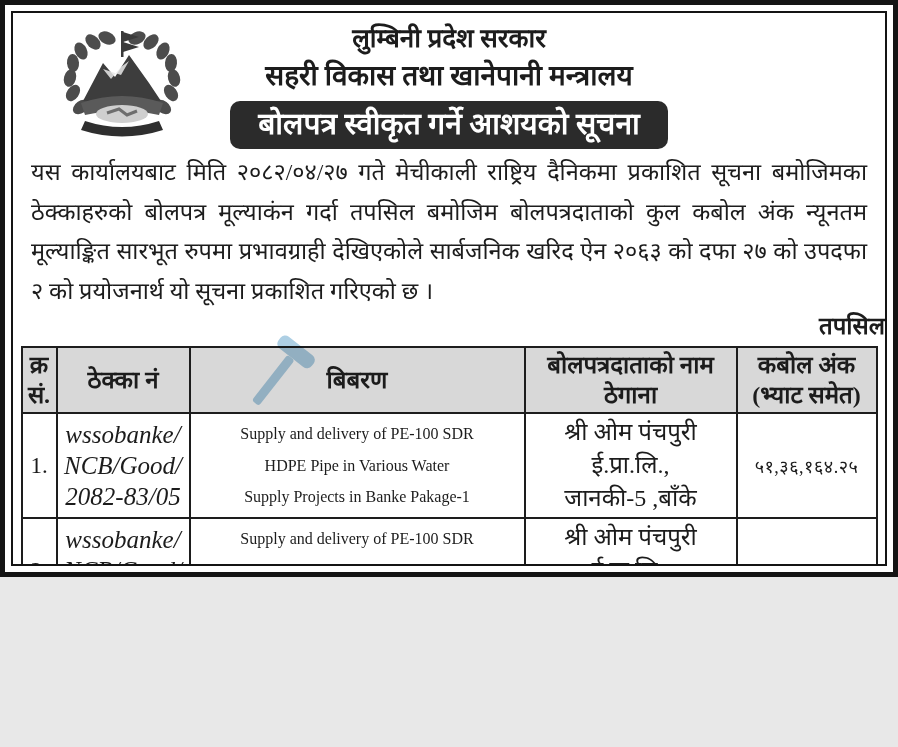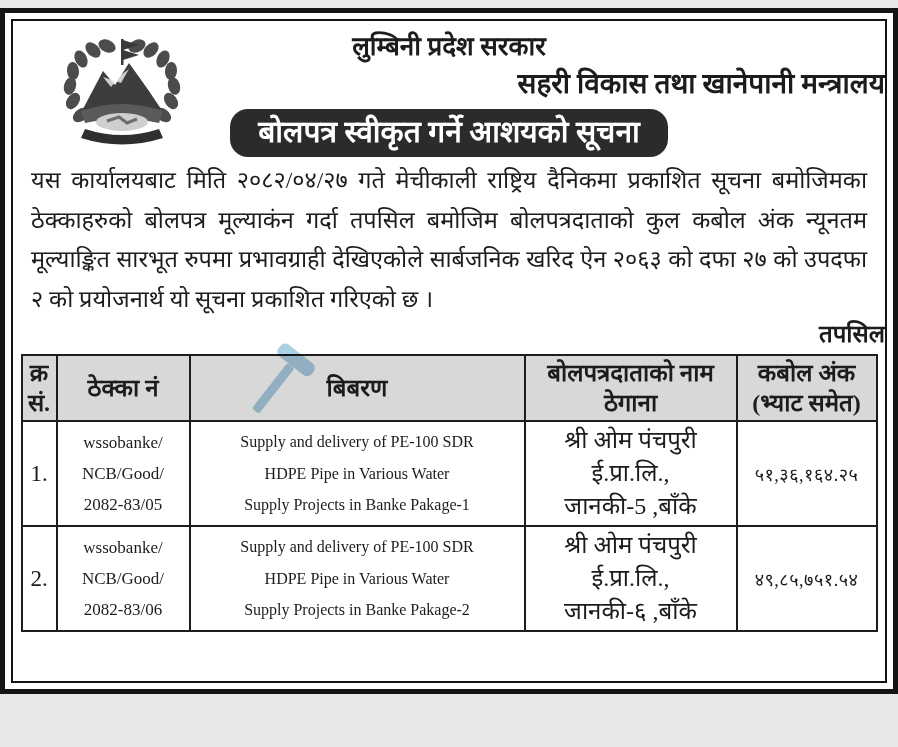--- a/index.html
+++ b/index.html
@@ -1,37 +1,37 @@
 <!DOCTYPE html>
 <html><head>
 <meta charset="utf-8">
 <style>
   html,body { margin:0; padding:0; background:#e8e8e8; }
   * { box-sizing:border-box; }
   .page {
-    width:898px; height:686px; margin:8px auto; background:#ffffff;
+    width:898px; height:577px; margin:0 auto; background:#ffffff;
     border:5px solid #141414; padding:6px;
     font-family:"Liberation Serif", serif; color:#1c1c1c; position:relative;
     overflow:hidden;
   }
   .inner {
     width:100%; height:100%; border:2px solid #141414; position:relative;
     padding-top:8px; overflow:hidden;
   }
   .header-block { text-align:center; position:relative; }
   .emblem {
     position:absolute; left:38px; top:8px; width:142px; height:110px;
   }
   .gov-line   { font-size:26px; font-weight:bold; line-height:36px; }
-  .ministry-line { font-size:28px; font-weight:bold; line-height:38px;text-align:right; }
+  .ministry-line { font-size:28px; font-weight:bold; line-height:38px; }
   .office-line  { font-size:34px; font-weight:bold; line-height:42px; }
   .banner {
     display:inline-block; background:#2b2b2b; color:#ffffff;
     font-size:30px; font-weight:bold; line-height:34px;
-    padding:6px 28px 8px; border-radius:18px; margin-top:6px;
+    padding:6px 28px 8px; border-radius:10px; margin-top:6px;
   }
   .date-line { font-size:24px; font-weight:bold; line-height:34px; margin-top:5px; }
   .body-paragraph {
     margin:4px 18px 0; font-size:23.5px; line-height:39.5px;
     text-align:justify; text-justify:inter-word;
   }
   .section-title { text-align:right; font-weight:bold; font-size:24px; line-height:28px; margin-top:1px; }
   table.notice-table {
     width:855px; margin:6px auto 0; border-collapse:collapse; table-layout:fixed;
   }
@@ -41,21 +41,21 @@
   .notice-table thead th {
     background:#d8d8d8; font-size:24px; font-weight:bold; line-height:30px; height:64px;
   }
   .notice-table tbody tr { height:95px; }
   .col-sn { width:35px; }
   .col-contract { width:133px; }
   .col-desc { width:335px; }
   .col-bidder { width:212px; }
   .col-amount { width:140px; }
   td.cell-sn { font-size:23px; }
-  td.cell-contract { font-size:17px; white-space:pre-line; line-height:31px; }
+  td.cell-contract { font-size:25px; white-space:pre-line; line-height:31px;font-style:italic; }
   td.cell-desc { font-size:16px; white-space:pre-line; line-height:31.5px; }
   td.cell-bidder { font-size:24px; white-space:pre-line; line-height:33px; }
   td.cell-amount { font-size:18px; letter-spacing:0.5px; }
   .watermark {
     position:absolute; left:238px; top:322px; width:450px; height:150px;
     pointer-events:none; mix-blend-mode:multiply; opacity:0.95; z-index:5;
   }
   .watermark-text {
     position:absolute; left:42px; top:34px; font-weight:bold; font-size:76px;
     line-height:80px; white-space:nowrap; letter-spacing:-1px;

